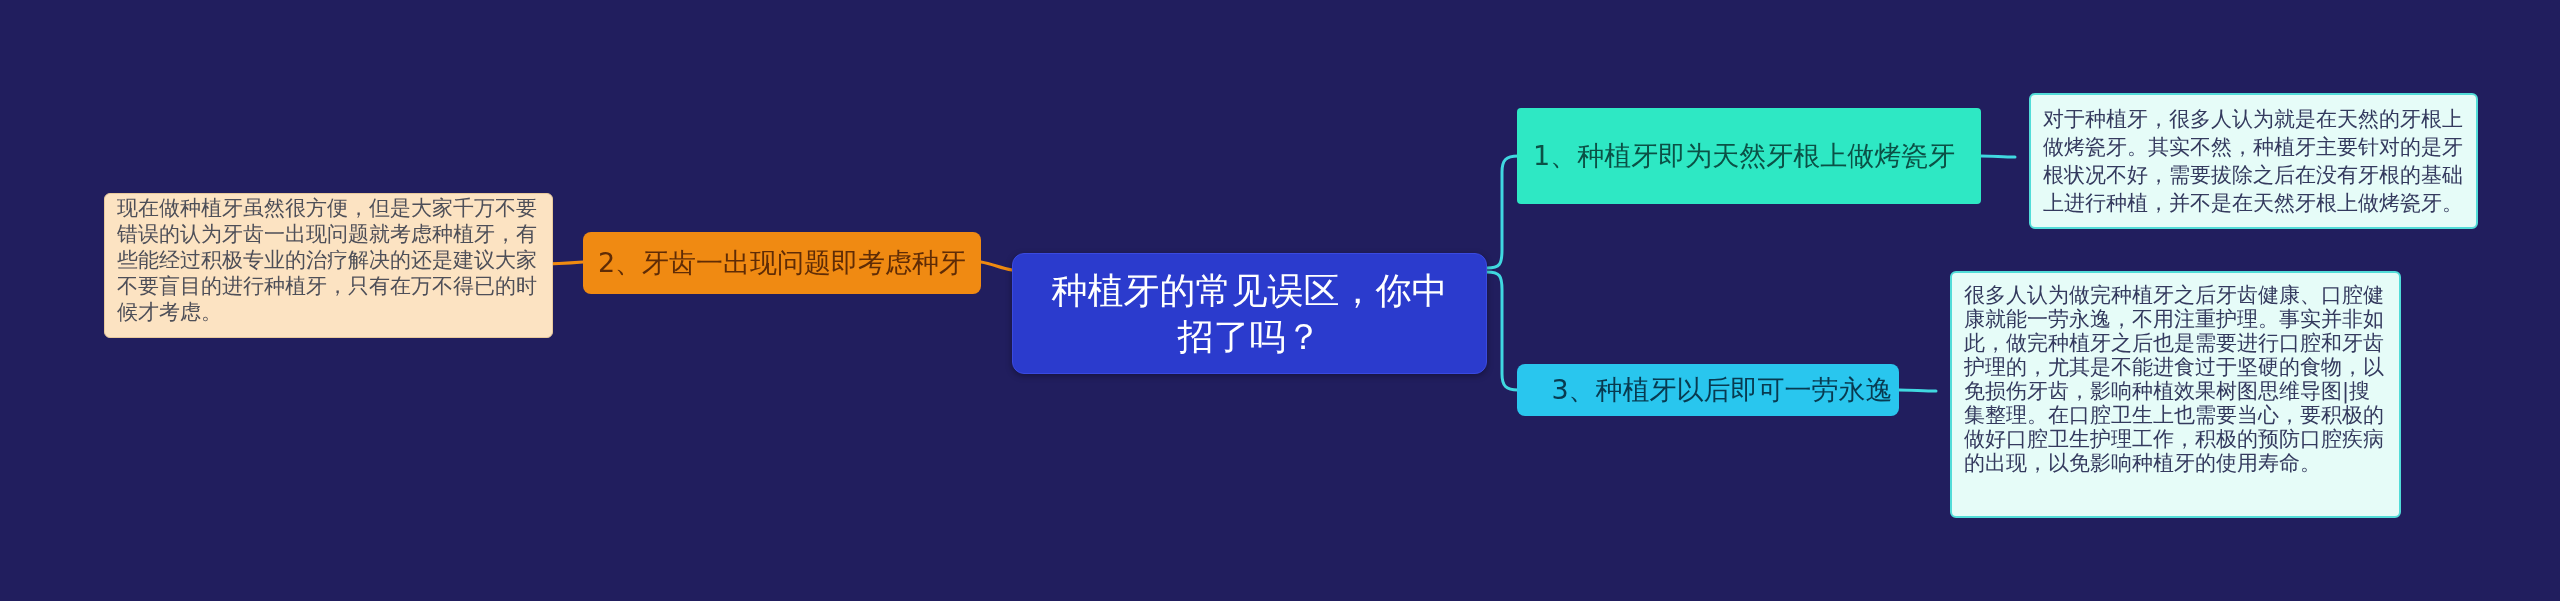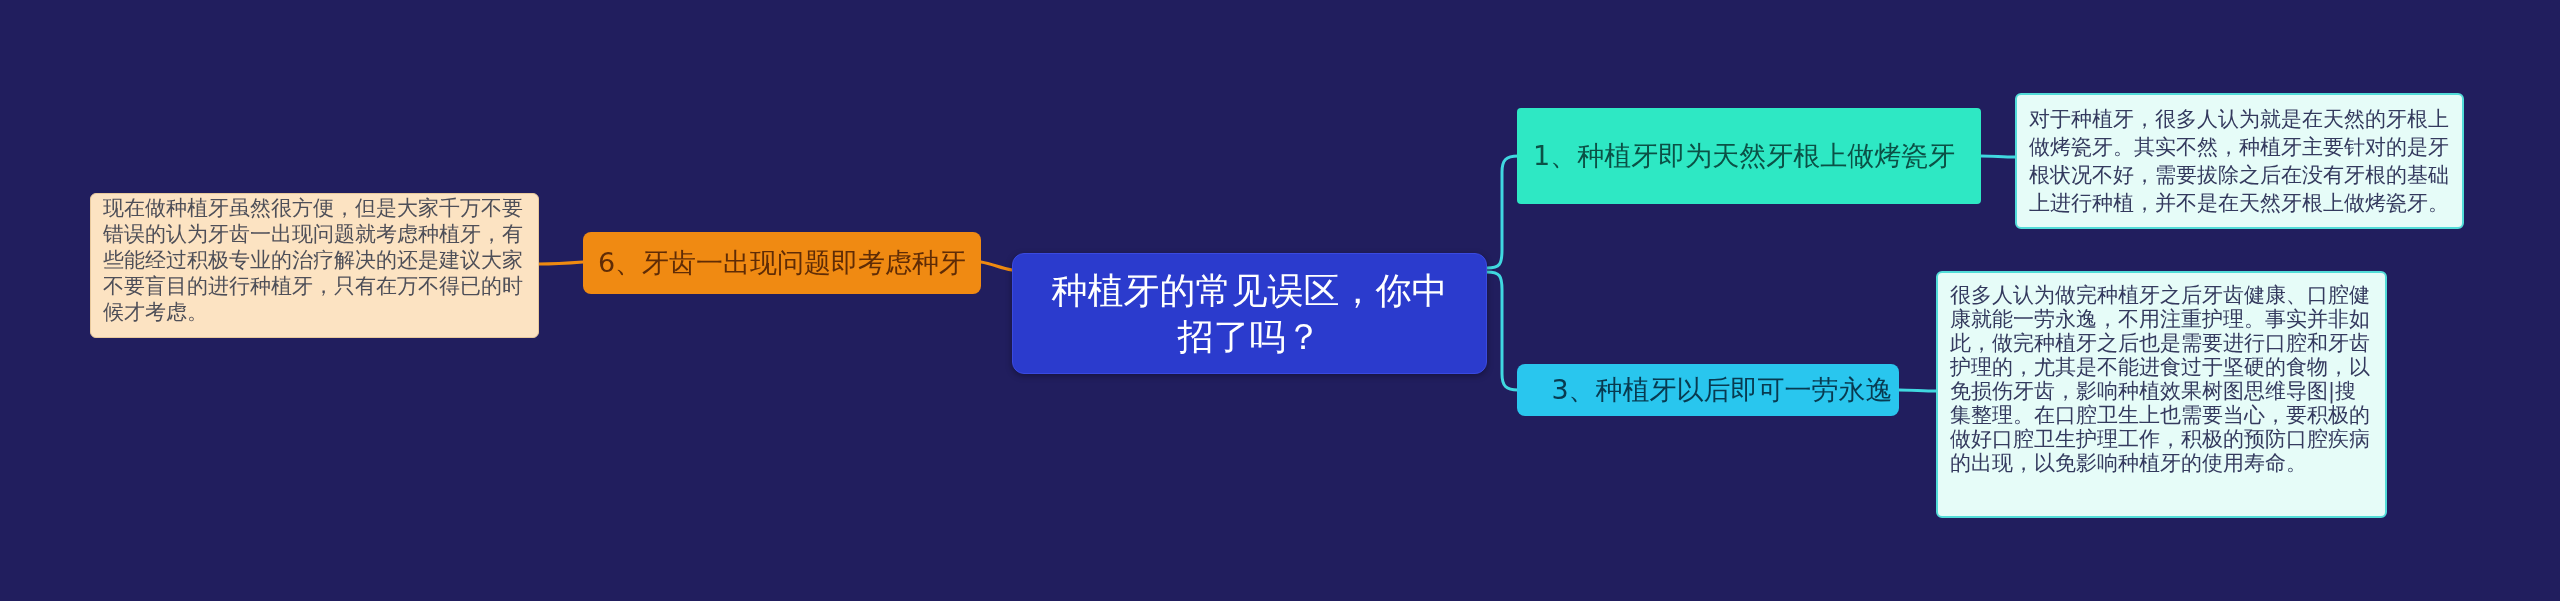--- a/index.html
+++ b/index.html
@@ -74,20 +74,21 @@
     justify-content:center;
     white-space:nowrap;
     padding-left:28px;
   }
   .note {
     position:absolute;
     z-index:2;
     font-size:21px;
     text-align:left;
     word-break:break-all;
+    margin-left:14px;
   }
   .note-left {
     left:90px; top:193px;
     width:449px; min-height:145px;
     background:#fce3c2;
     border:1px solid #e8c99c;
     border-radius:6px;
     color:#4e4f58;
     line-height:26px;
     padding:1px 12px;
@@ -120,21 +121,21 @@
     <path d="M1012,270 C1000,268 993,264 981,262" stroke="#ef8a10" stroke-width="3" fill="none" stroke-linecap="round"></path>
     <path d="M583,262 C570,263 552,264 539,264" stroke="#ef8a10" stroke-width="3" fill="none" stroke-linecap="round"></path>
     <path d="M1487,268 C1500,268 1502,264 1502,250 L1502,172 C1502,160 1506,156 1518,156" stroke="#40d8e0" stroke-width="3" fill="none" stroke-linecap="round"></path>
     <path d="M1487,272 C1500,272 1502,276 1502,290 L1502,374 C1502,386 1506,390 1518,390" stroke="#40d8e0" stroke-width="3" fill="none" stroke-linecap="round"></path>
     <path d="M1981,156 C1993,156 2003,157 2015,157" stroke="#40d8e0" stroke-width="3" fill="none" stroke-linecap="round"></path>
     <path d="M1899,390 C1911,390 1924,391 1936,391" stroke="#40d8e0" stroke-width="3" fill="none" stroke-linecap="round"></path>
   </svg>
 
   <div class="note note-left">现在做种植牙虽然很方便，但是大家千万不要错误的认为牙齿一出现问题就考虑种植牙，有些能经过积极专业的治疗解决的还是建议大家不要盲目的进行种植牙，只有在万不得已的时候才考虑。</div>
 
-  <div class="node branch2">6、牙齿一出现问题即考虑种牙</div>
+  <div class="node branch2">2、牙齿一出现问题即考虑种牙</div>
 
   <div class="node root-node">种植牙的常见误区，你中招了吗？</div>
 
   <div class="node branch1">1、种植牙即为天然牙根上做烤瓷牙</div>
 
   <div class="note note-right note-top">对于种植牙，很多人认为就是在天然的牙根上做烤瓷牙。其实不然，种植牙主要针对的是牙根状况不好，需要拔除之后在没有牙根的基础上进行种植，并不是在天然牙根上做烤瓷牙。</div>
 
   <div class="node branch3">3、种植牙以后即可一劳永逸</div>
 
   <div class="note note-right note-bottom">很多人认为做完种植牙之后牙齿健康、口腔健康就能一劳永逸，不用注重护理。事实并非如此，做完种植牙之后也是需要进行口腔和牙齿护理的，尤其是不能进食过于坚硬的食物，以免损伤牙齿，影响种植效果树图思维导图|搜集整理。在口腔卫生上也需要当心，要积极的做好口腔卫生护理工作，积极的预防口腔疾病的出现，以免影响种植牙的使用寿命。</div>

